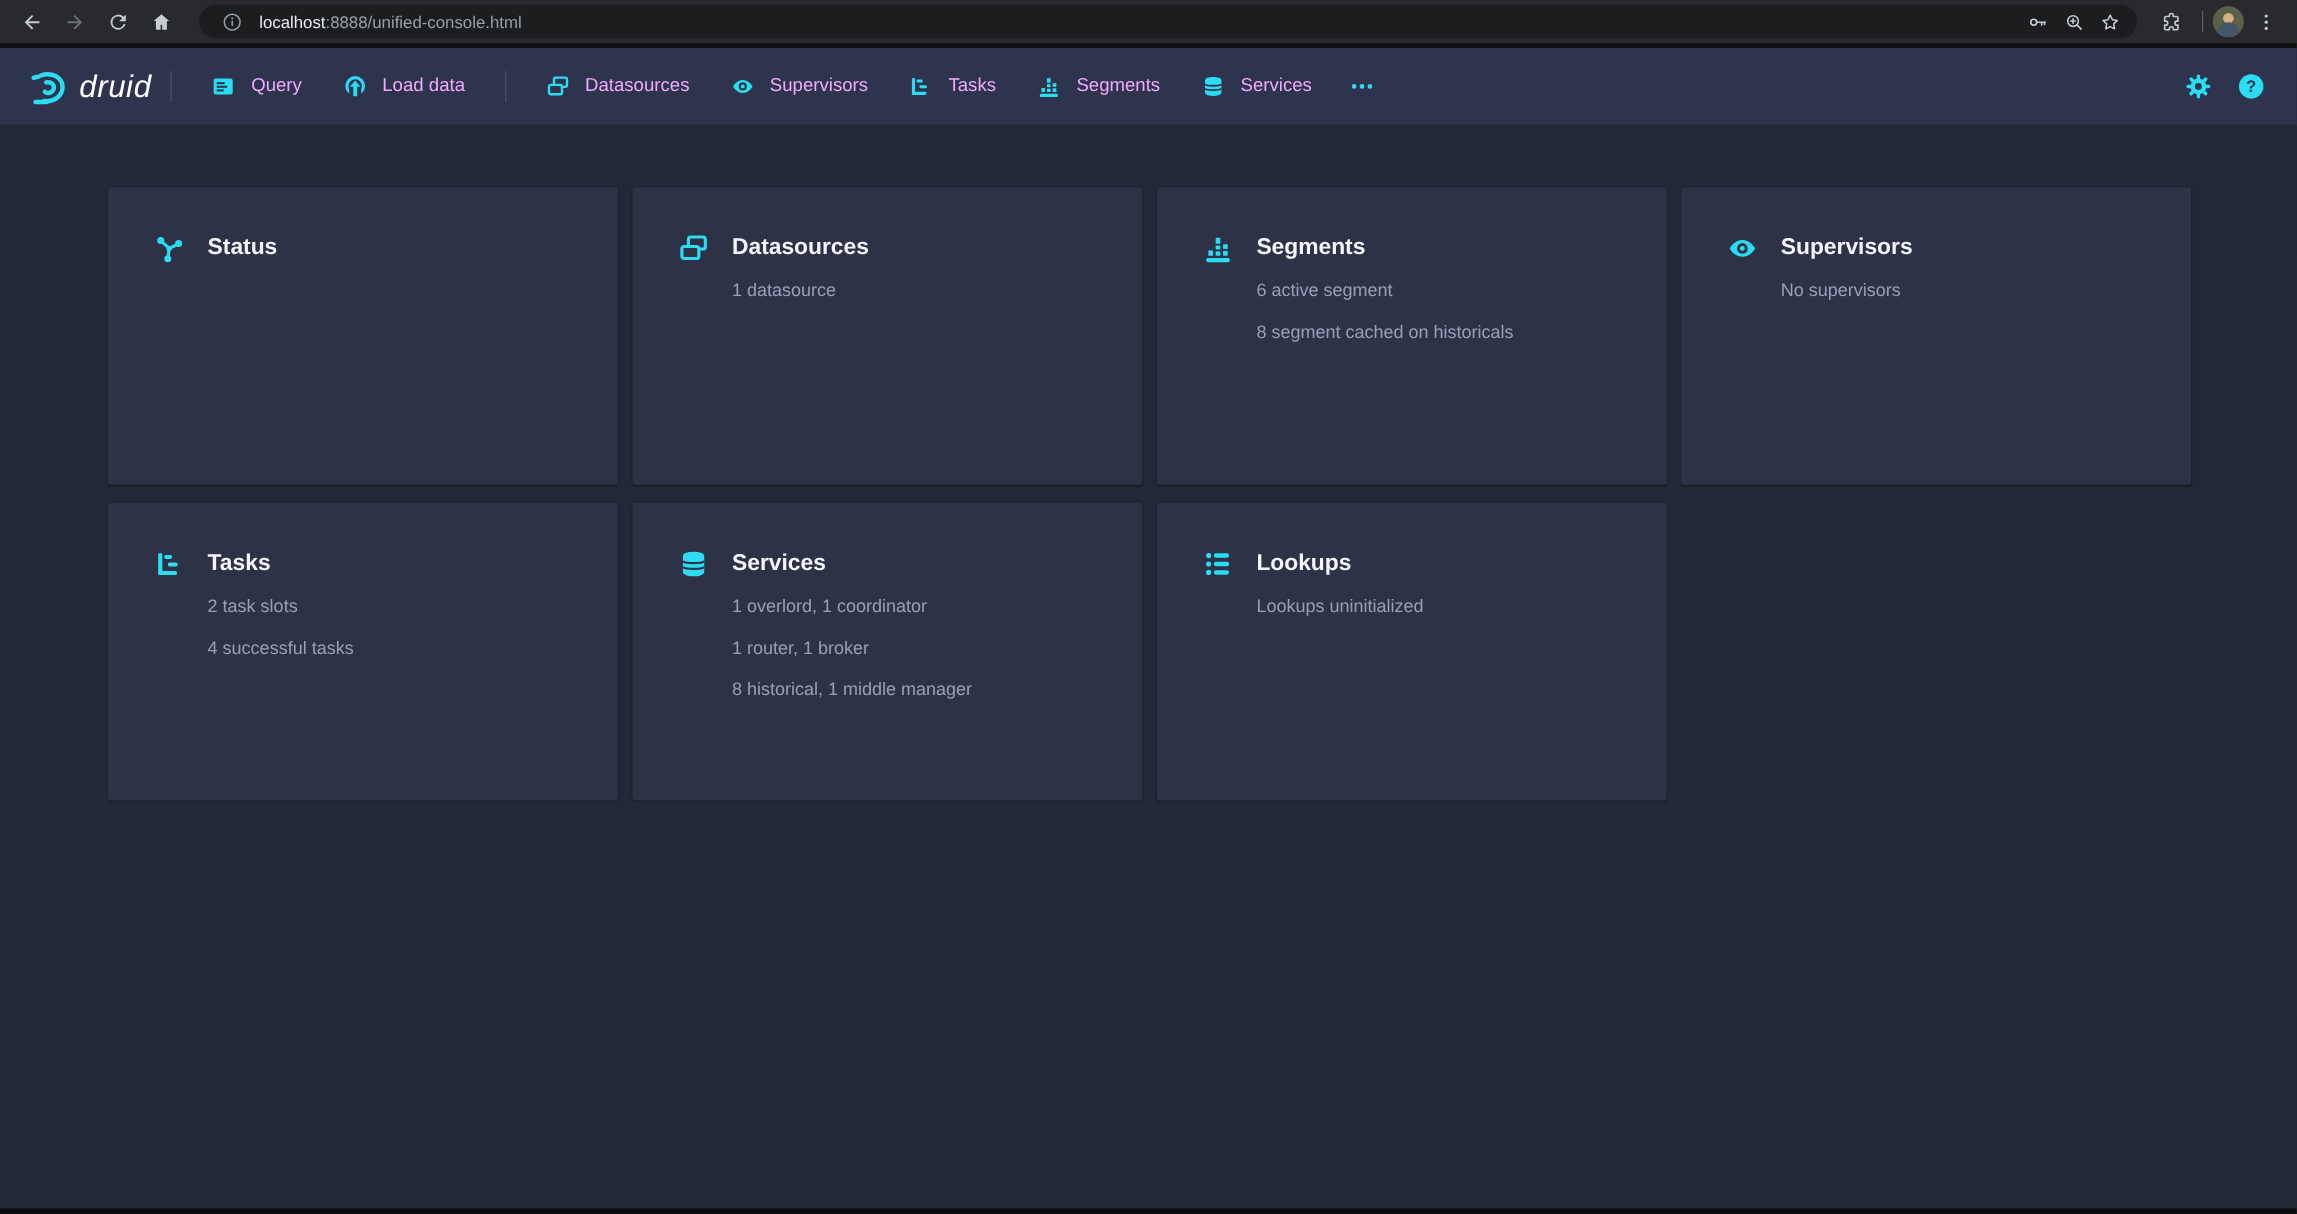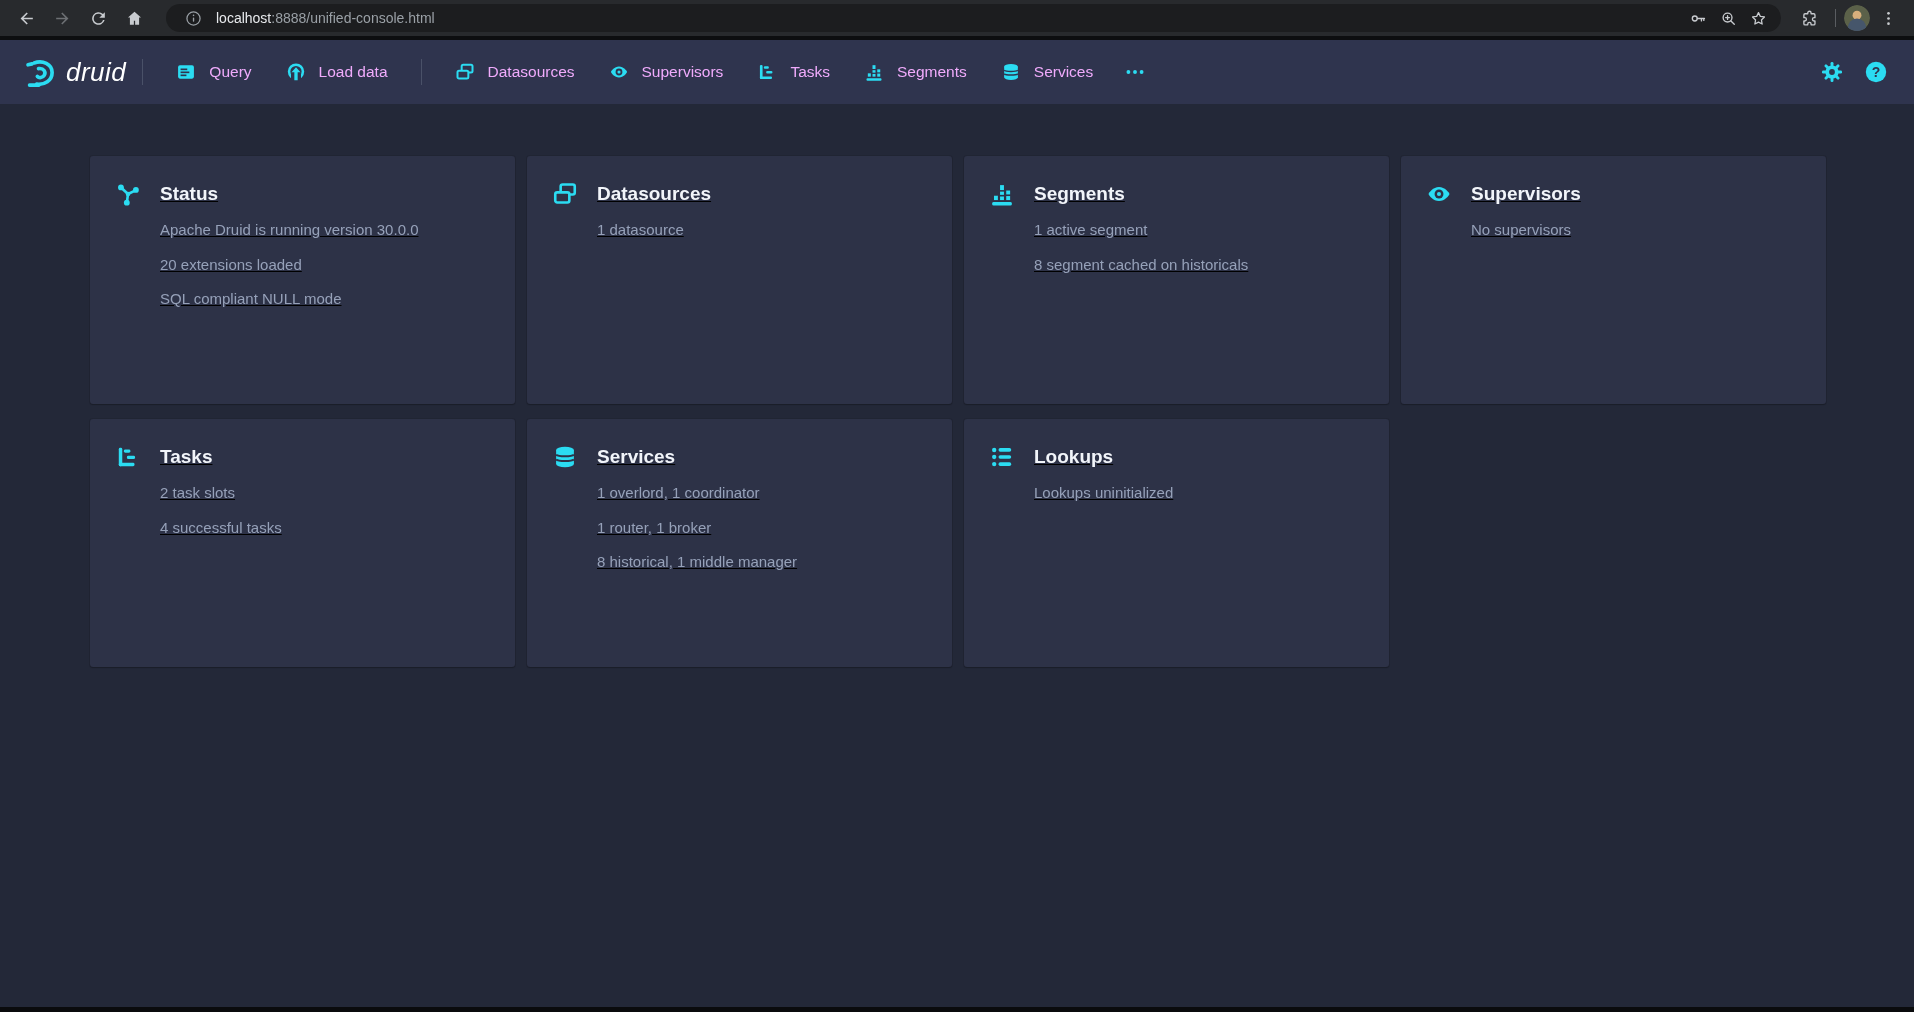--- a/index.html
+++ b/index.html
@@ -45,22 +45,22 @@
   .nav-more svg{width:22px;height:22px;color:var(--accent);}
   .nav-spacer{flex:1;}
   .nav-right{display:flex;align-items:center;gap:20px;}
   .nav-right .rbtn{width:24px;height:24px;color:var(--accent);cursor:pointer;display:flex;}
   .nav-right .rbtn svg{width:24px;height:24px;}
   .topnav .icon-cut{fill:var(--navbar-bg);}
   .topnav .icon-cut-stroke{stroke:var(--navbar-bg);}
   
   .home-grid{margin:52px 88px 0 90px;display:grid;grid-template-columns:repeat(4,1fr);
     grid-auto-rows:248px;gap:15px 12px;}
-  .card{background:var(--card-bg);border-radius:3px;padding:25px;cursor:pointer;
-    box-shadow:0 0 0 1px rgba(17,20,24,.15),0 1px 1px rgba(17,20,24,.4);text-decoration:underline;}
+  .card{background:var(--card-bg);border-radius:3px;padding:38px;cursor:pointer;
+    box-shadow:0 0 0 1px rgba(17,20,24,.15),0 1px 1px rgba(17,20,24,.4);}
   .card-header{display:flex;align-items:center;gap:19px;margin-bottom:12px;}
   .card-ic{width:26px;height:26px;color:var(--accent);flex:none;display:flex;}
   .card-ic svg{width:26px;height:26px;}
   .card .icon-cut{fill:var(--card-bg);}
   .card .icon-cut-stroke{stroke:var(--card-bg);}
   .card-title{color:var(--title-text);font-size:19px;font-weight:700;}
   .card-body{margin-left:45px;}
   .card-body p{margin:0 0 13.5px;color:var(--muted-text);font-size:15px;line-height:21px;}
   .bottom-edge{position:absolute;left:0;bottom:0;width:100%;height:5px;background:#0a0b0d;}
 </style>
@@ -282,25 +282,20 @@
           <g fill="currentColor" stroke="none">
             <circle cx="5.5" cy="5.9" r="2.7"></circle>
               <circle cx="19.3" cy="8.2" r="2.7"></circle>
               <circle cx="10.9" cy="20" r="2.7"></circle>
               <circle cx="12" cy="12" r="2.1"></circle>
           </g>
         </svg>
       </span>
       <span class="card-title">Status</span>
     </div>
-    <div class="card-body">
-      <p>Apache Druid is running version 30.0.0</p>
-      <p>20 extensions loaded</p>
-      <p>SQL compliant NULL mode</p>
-    </div>
   </div>
 
   <div class="card">
     <div class="card-header">
       <span class="card-ic">
         <svg viewBox="0 0 24 24">
           <rect x="8" y="3.2" width="13" height="9.3" rx="1.8" fill="none" stroke="currentColor" stroke-width="2.4"></rect>
           <rect x="3" y="10.5" width="13" height="9.3" rx="1.8" fill="var(--card-bg)" stroke="currentColor" stroke-width="2.4"></rect>
         </svg>
       </span>
@@ -320,21 +315,21 @@
           <rect x="10.2" y="3.8" width="3.6" height="4.6"></rect>
             <rect x="10.2" y="9.8" width="3.6" height="3"></rect>
             <rect x="10.2" y="14.3" width="3.6" height="3.3"></rect>
           <rect x="15.9" y="8.8" width="3.6" height="3.6"></rect>
             <rect x="15.9" y="13.9" width="3.6" height="3.7"></rect>
         </svg>
       </span>
       <span class="card-title">Segments</span>
     </div>
     <div class="card-body">
-      <p>1 active segment</p>
+      <p>6 active segment</p>
       <p>8 segment cached on historicals</p>
     </div>
   </div>
 
   <div class="card">
     <div class="card-header">
       <span class="card-ic">
         <svg viewBox="0 0 24 24">
           <path fill="currentColor" d="M12 5.5C6.5 5.5 2.8 10.6 2.3 12c.5 1.4 4.2 6.5 9.7 6.5s9.2-5.1 9.7-6.5C21.2 10.6 17.5 5.5 12 5.5z"></path>
           <circle class="icon-cut" cx="12" cy="12" r="4.1"></circle>

